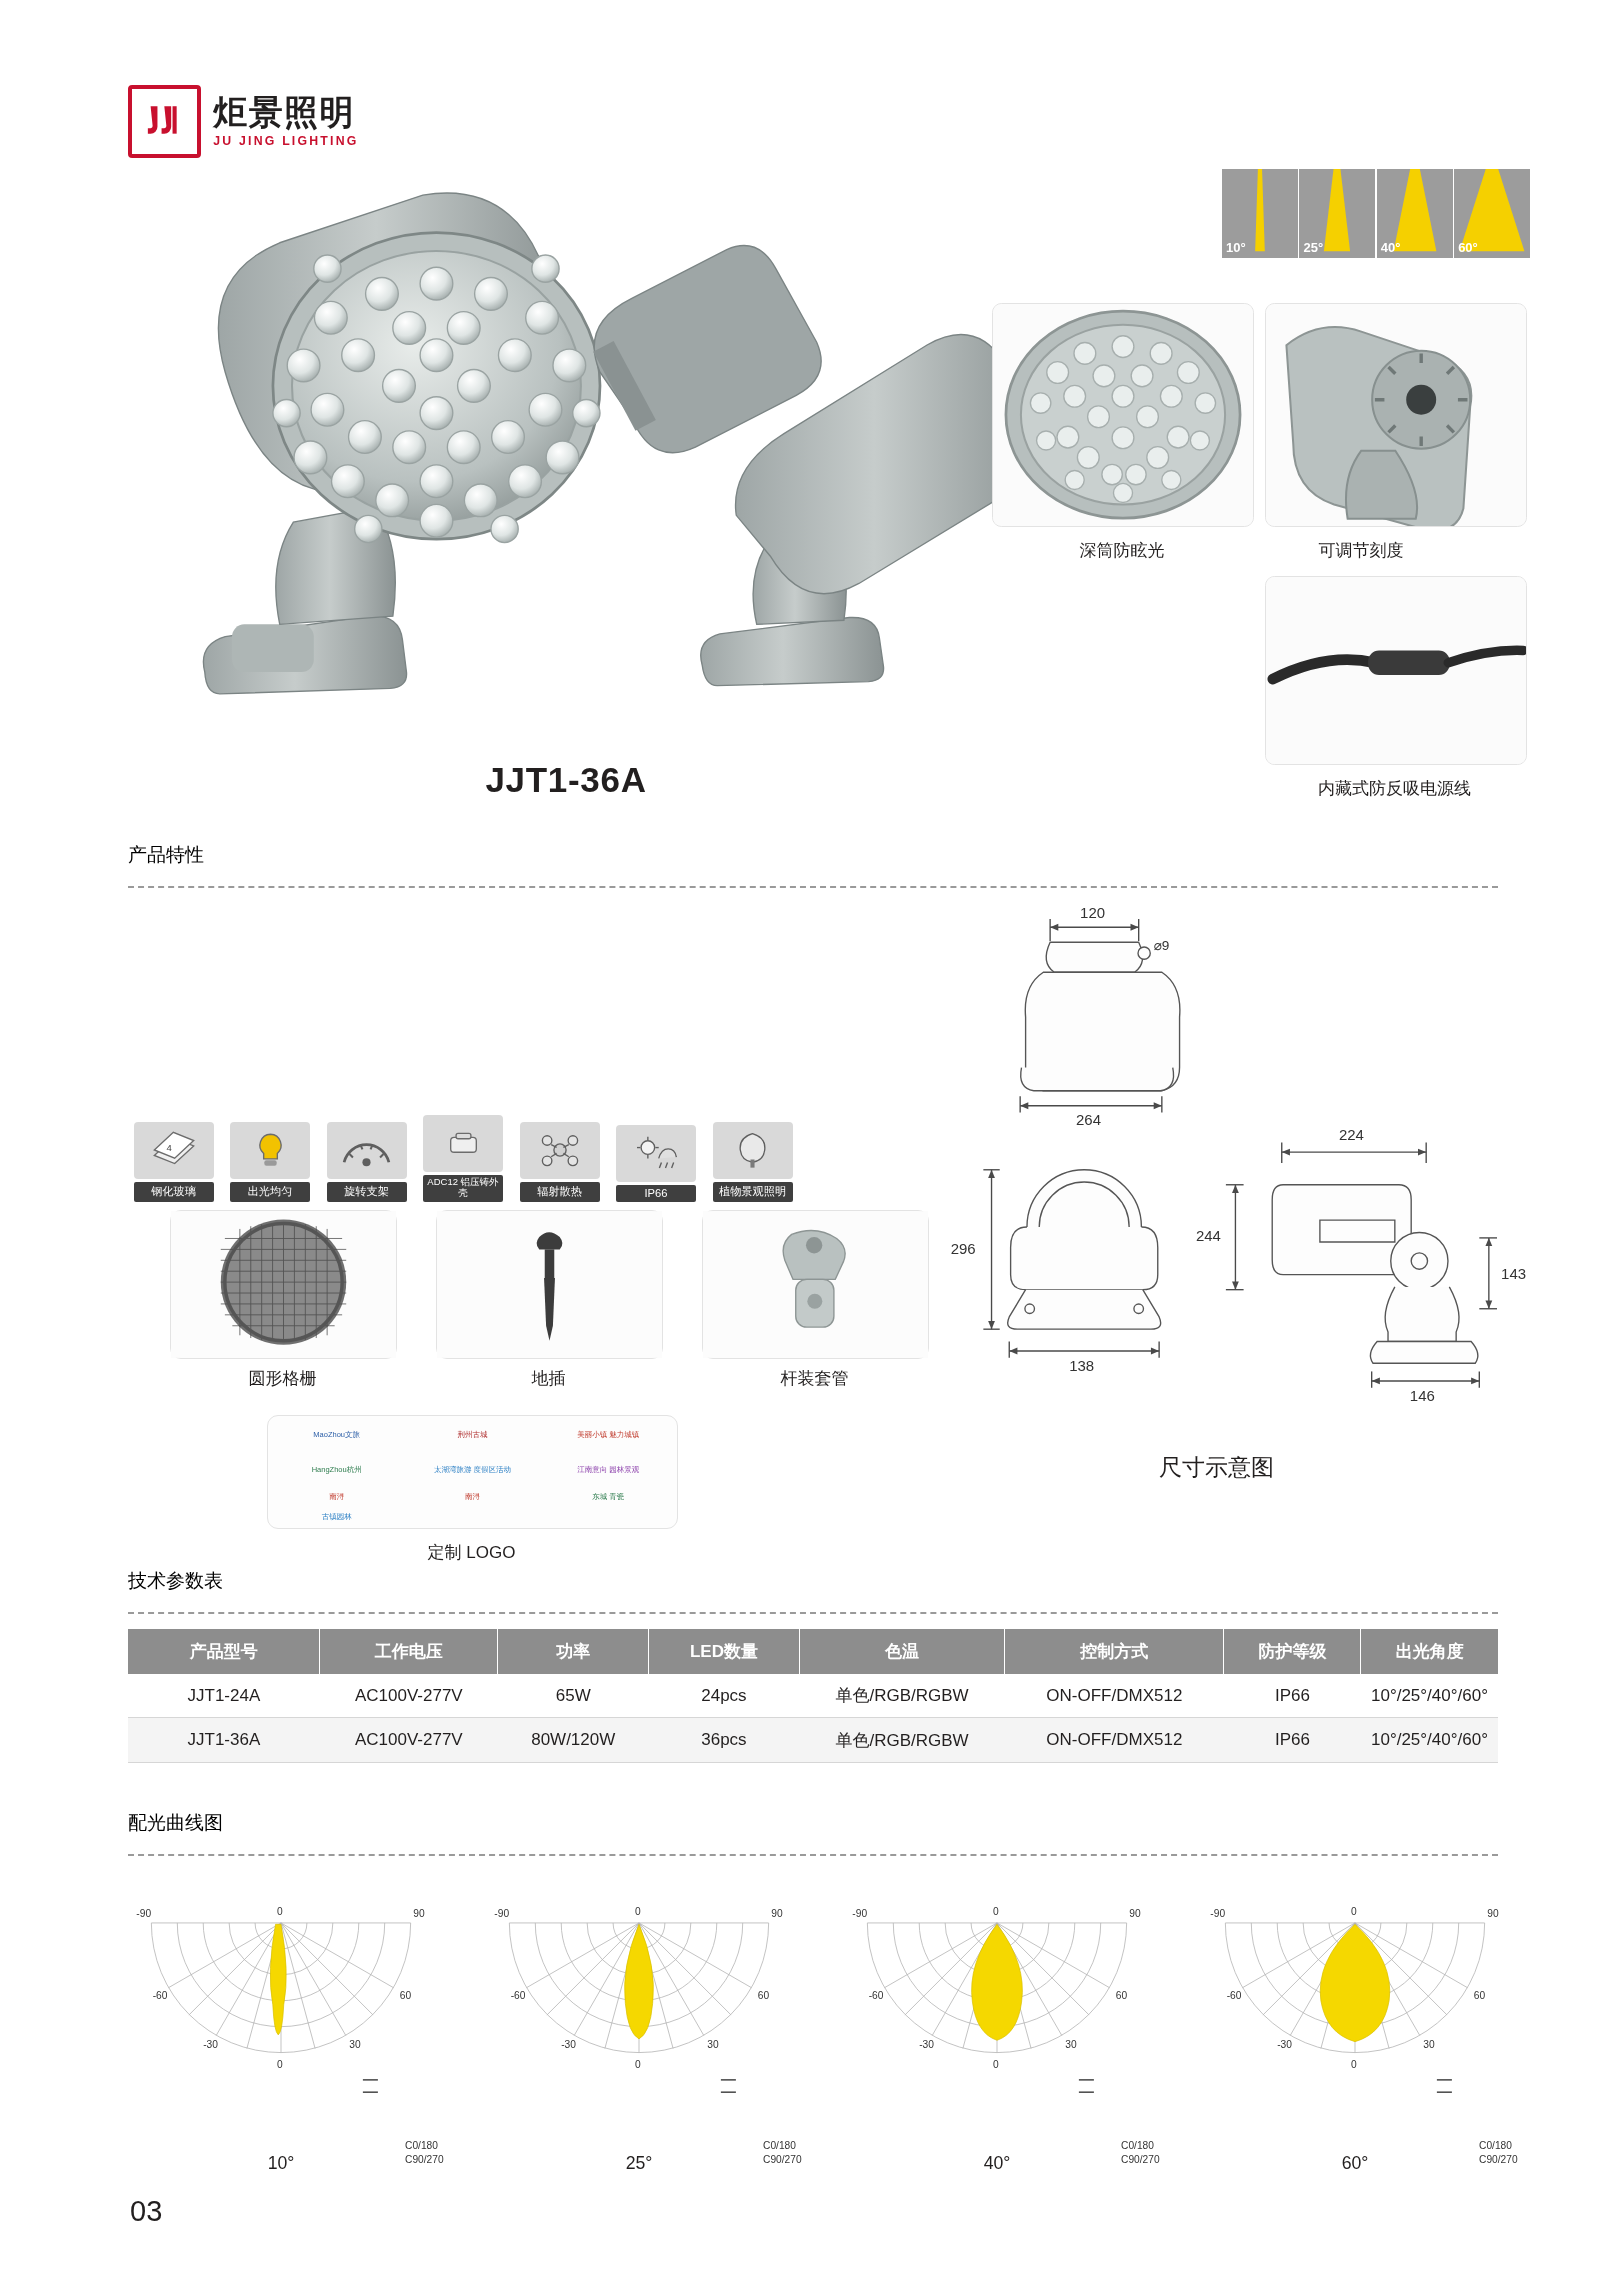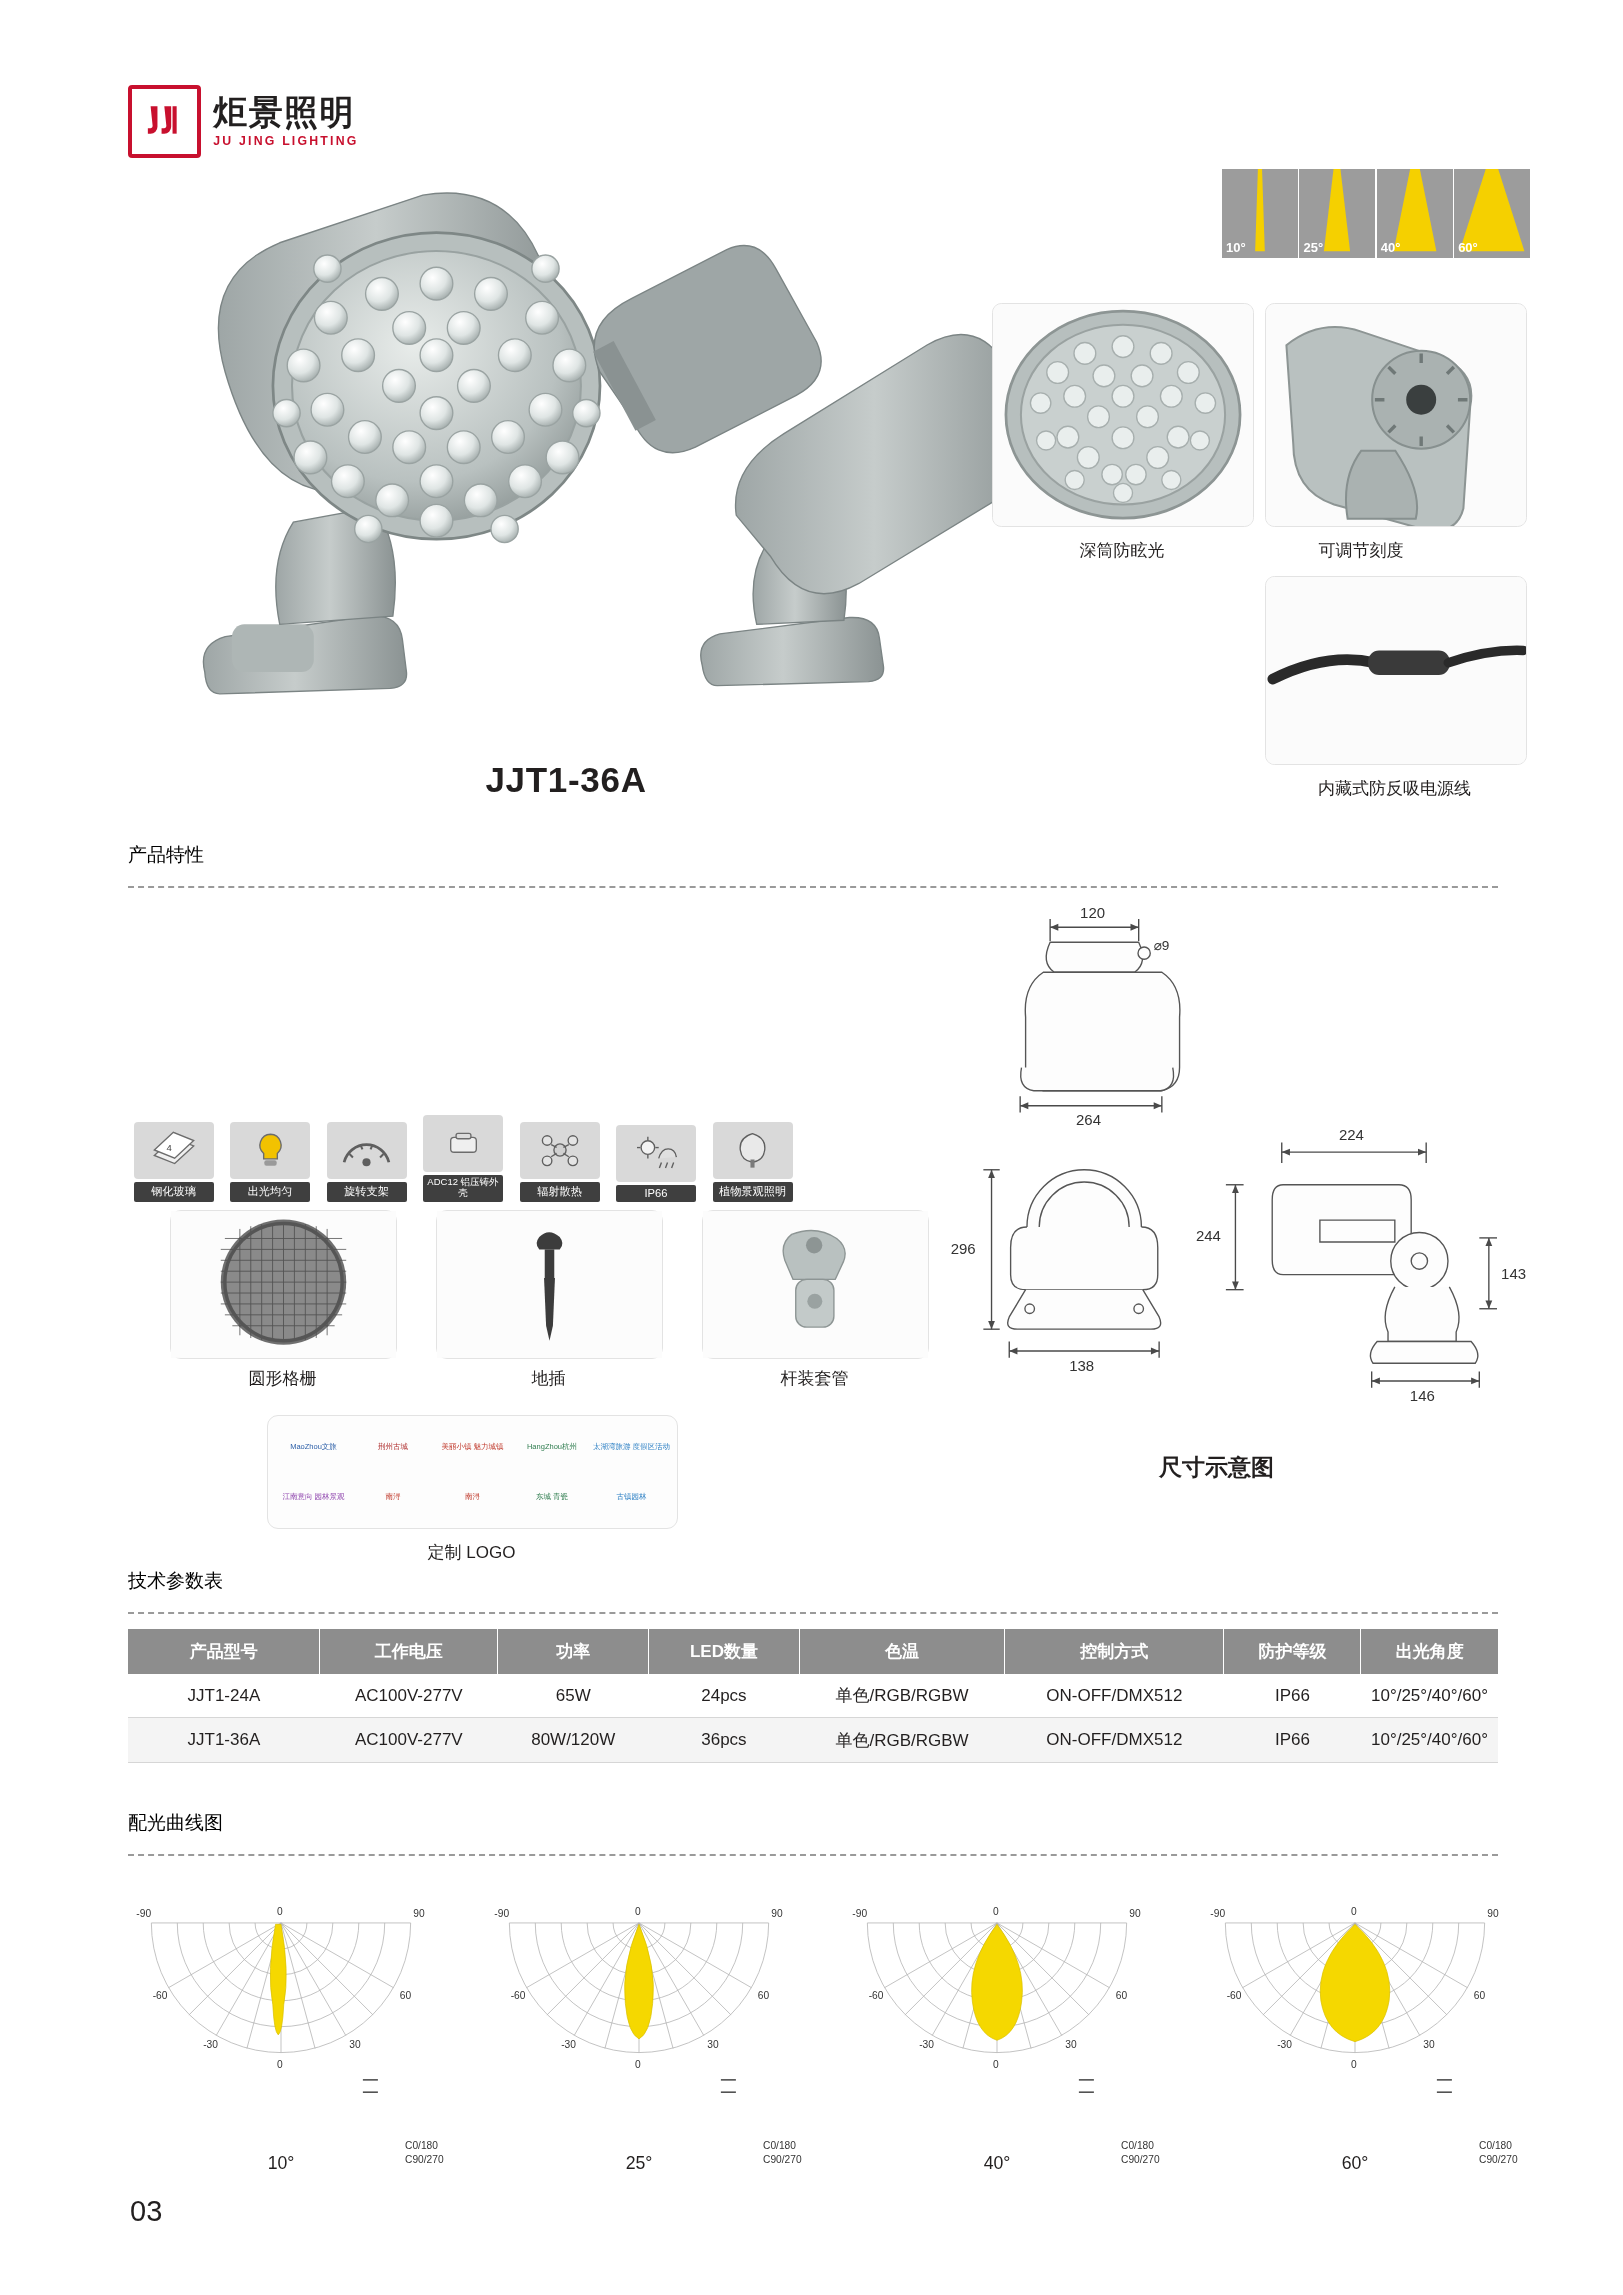--- a/index.html
+++ b/index.html
@@ -65,26 +65,26 @@
     padding:2.7px 3.4px; border-radius:2px; width:80px; text-align:center; box-sizing:border-box;
     white-space:nowrap; overflow:hidden;
   }
 
   
   .acc-card { position:absolute; border:1.4px solid #e3e3e3; border-radius:11px; background:#fcfcfc; }
   .acc-cap { position:absolute; text-align:center; font-size:17px; }
 
   
   .logo-card { position:absolute; left:267px; top:1415px; width:409px; height:112px; border:1.4px solid #e3e3e3; border-radius:11px; background:#fdfdfd; }
-  .logo-grid { position:absolute; inset:6.8px; display:grid; grid-template-columns:repeat(5,1fr); grid-template-rows:repeat(2,1fr); gap:2px; }
+  .logo-grid { position:absolute; inset:6.8px; display:grid; grid-template-columns:repeat(3,1fr); grid-template-rows:repeat(2,1fr); gap:12px; }
   .logo-chip { display:flex; align-items:center; justify-content:center; font-size:7.5px; color:#2b5ea7; text-align:center; line-height:1.05; overflow:hidden; }
 
   
   .dim-area { position:absolute; left:941px; top:900px; width:627px; height:545px; }
-  .dim-title { position:absolute; left:1159px; top:1452px; font-size:23px; font-weight:bold; }
+  .dim-title { position:absolute; left:1159px; top:1452px; font-size:23px; font-weight:normal; }
 
   
   .spec-table { position:absolute; left:128px; top:1629px; width:1370px; border-collapse:collapse; }
   .spec-table th {
     background:#8d8d8d; color:#ffffff; font-size:17px; font-weight:bold;
     padding:11px 2.7px; text-align:center; border-right:0.7px solid #ffffff;
   }
   .spec-table th:last-child { border-right:none; }
   .spec-table td {
     font-size:17px; padding:10.2px 2.7px; text-align:center;

